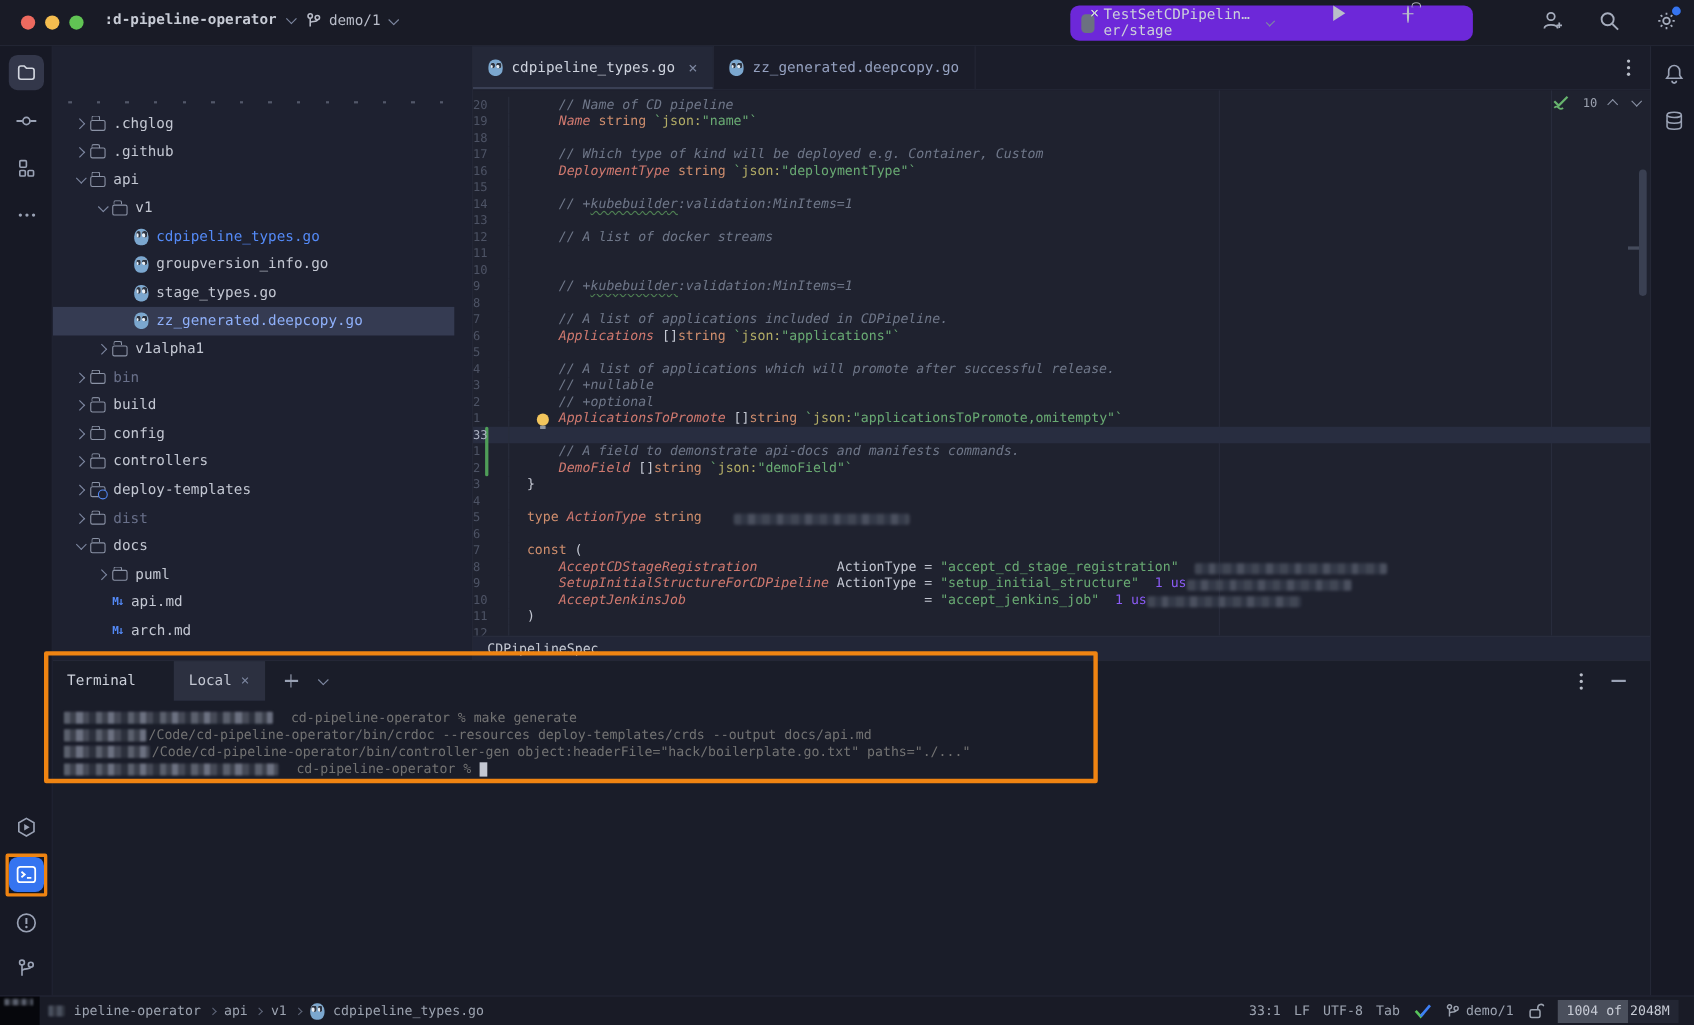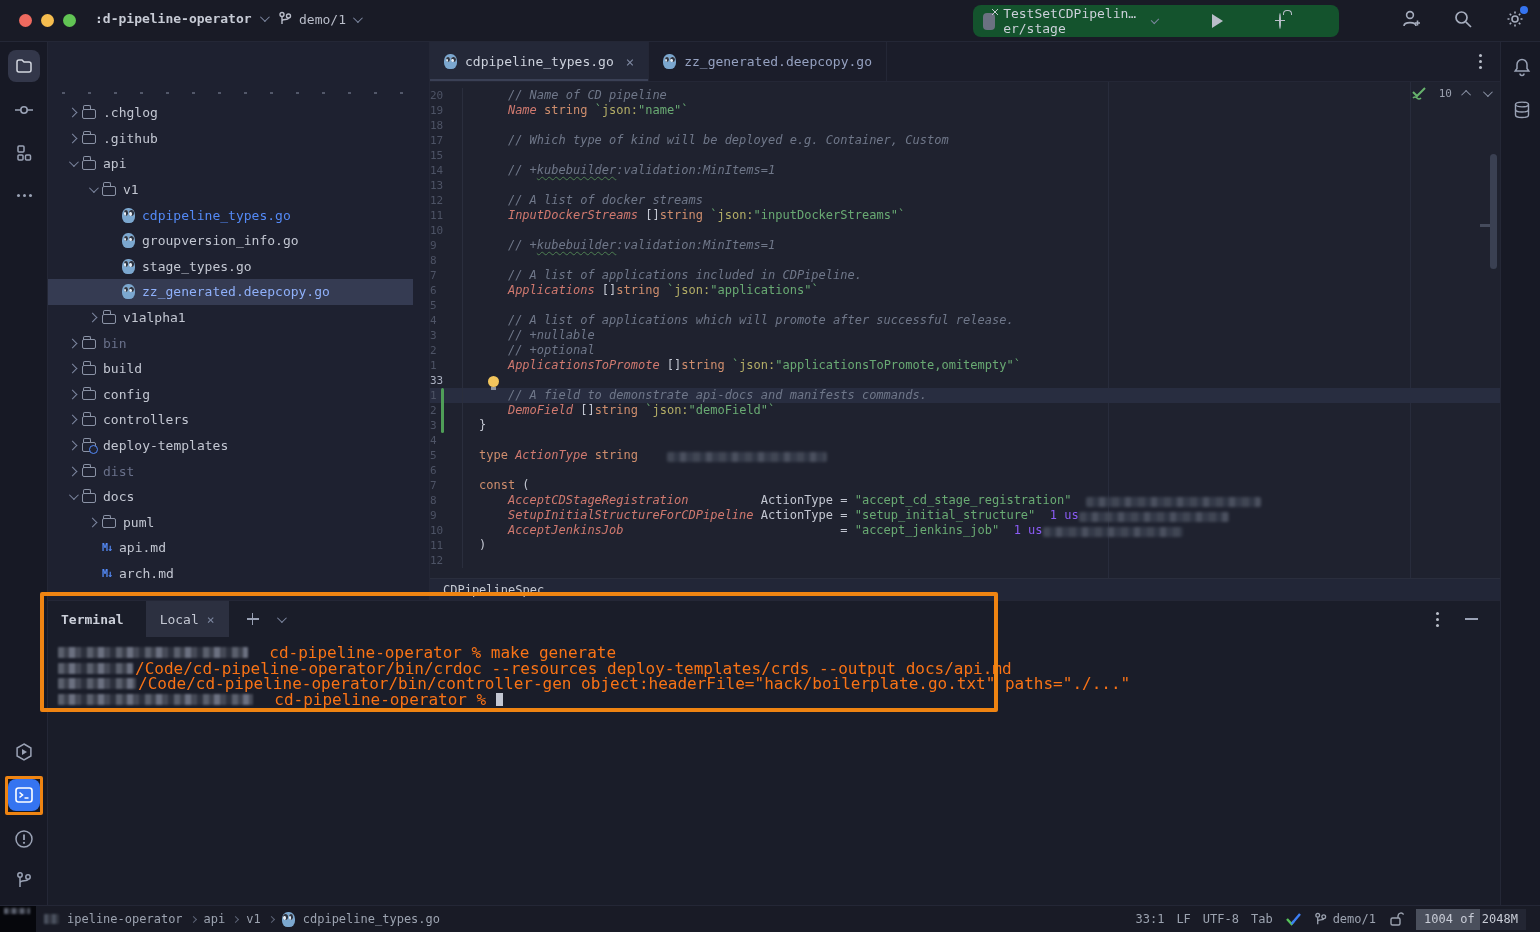--- a/index.html
+++ b/index.html
@@ -12,21 +12,21 @@
   
   #titlebar { position:absolute; left:0; top:0; width:1540px; height:42px; background:#191b26; border-bottom:1px solid #242736; }
   .tl { position:absolute; top:14px; width:13px; height:13px; border-radius:50%; }
   .tl.r { left:19px; background:#ee6a5f; } .tl.y { left:41px; background:#f5bd4f; } .tl.g { left:63px; background:#61c454; }
   #proj-sel { position:absolute; left:95px; top:11px; display:flex; align-items:center; gap:8px; color:#c7cbd5; font-weight:bold; }
   #branch-sel { position:absolute; left:278px; top:11px; display:flex; align-items:center; gap:7px; color:#b9bdc9; }
   .chev { display:inline-block; width:7px; height:7px; border-right:1.6px solid #7d87a0; border-bottom:1.6px solid #7d87a0; }
   .chev.down { transform:rotate(45deg) translateY(-2px); }
   .chev.right { transform:rotate(-45deg); }
   .chev.up { transform:rotate(-135deg) translateY(-2px); }
-  #run-widget { position:absolute; left:973px; top:5px; width:366px; height:32px; background:#14532d; border-radius:8px; display:flex; align-items:center; padding:0 10px; gap:28px; }
+  #run-widget { position:absolute; left:973px; top:5px; width:366px; height:32px; background:#6d28d9; border-radius:8px; display:flex; padding:0 10px; gap:28px; }
   #run-cfg { display:flex; align-items:center; gap:8px; cursor:default; }
   .gotest-ic { position:relative; width:17px; height:17px; background:#6b7181; border-radius:4px; }
   .gotest-ic::after { content:""; position:absolute; right:-3px; top:-4px; width:6px; height:6px;
      background:linear-gradient(45deg,transparent 42%,#c6cad4 42%,#c6cad4 58%,transparent 58%),linear-gradient(-45deg,transparent 42%,#c6cad4 42%,#c6cad4 58%,transparent 58%); }
   #run-cfg-label { color:#ccd0da; }
   .play-tri { width:0; height:0; border-left:11px solid #b9bec9; border-top:7px solid transparent; border-bottom:7px solid transparent; }
   .bug-ic { width:16px; height:16px; border:1.6px solid #b9bec9; border-radius:50% 50% 46% 46%; position:relative; }
   .bug-ic::before { content:""; position:absolute; left:-5px; right:-5px; top:6px; border-top:1.5px solid #b9bec9; }
   .bug-ic::after { content:""; position:absolute; left:3px; top:-4px; width:7px; height:4px; border:1.5px solid #b9bec9; border-bottom:none; border-radius:4px 4px 0 0; }
   .vdots { width:3px; height:3px; border-radius:50%; background:#b9bec9; box-shadow:0 -6px 0 #b9bec9, 0 6px 0 #b9bec9; }
@@ -95,29 +95,29 @@
   #insp-widget .chev { border-color:#8b93a6; }
   #scrollthumb { position:absolute; right:3px; top:72px; width:7px; height:115px; background:#3a4052; border-radius:4px; }
   #stripe-mark { position:absolute; right:10px; top:142px; width:10px; height:3px; background:#454b5c; }
   #sticky-footer { position:absolute; left:0; right:0; bottom:0; height:22px; background:#222637; border-top:1px solid #2a2e3d; display:flex; align-items:center; padding-left:13px; font-size:12px; color:#c6cad4; }
   
   #rightstripe { position:absolute; left:1500px; top:42px; width:40px; height:863px; background:#171925; border-left:1px solid #242736; }
   .rs-btn { position:absolute; left:8px; width:26px; height:26px; display:flex; align-items:center; justify-content:center; }
   
   #terminal { position:absolute; left:48px; top:600px; width:1452px; height:305px; background:#1a1d29; border-top:1px solid #242736; }
   #term-header { height:36px; display:flex; align-items:center; padding-left:13px; gap:4px; }
-  #term-title { font-weight:bold; color:#ccd0da; margin-right:18px; }
+  #term-title { font-weight:normal; color:#ccd0da; margin-right:30px; }
   #term-tab { height:36px; display:flex; align-items:center; gap:8px; background:#2c3040; padding:0 14px; color:#c3c7d2; }
   #term-tab .close { color:#7d87a0; font-size:13px; }
   .plus-ic { position:relative; width:12px; height:12px; margin:0 14px; }
   .plus-ic::before { content:""; position:absolute; left:0; right:0; top:5px; height:1.8px; background:#9aa2b5; }
   .plus-ic::after { content:""; position:absolute; top:0; bottom:0; left:5px; width:1.8px; background:#9aa2b5; }
   #term-header-right { margin-left:auto; display:flex; align-items:center; gap:26px; padding-right:22px; }
   .minim { width:13px; height:2px; background:#9aa2b5; }
-  #term-body { padding:8px 0 0 10px; font-size:16px; line-height:15.5px; color:#f97316; }
+  #term-body { padding:8px 0 0 10px; font-size:12px; line-height:15.5px; color:#737373; }
   .tline { white-space:pre; display:flex; align-items:center; }
   .px-redact { display:inline-block; height:11px; border-radius:1px; margin-right:2px;
      background:repeating-linear-gradient(90deg,#5a5f6c 0 6px,#3c404c 6px 11px,#6b7080 11px 17px,#454956 17px 23px,#2c303c 23px 29px); filter:blur(1px); }
   .t-cursor { display:inline-block; width:7px; height:13px; background:#c3c7d2; }
   
   .orange-box { position:absolute; border:4px solid #ef8412; border-radius:2px; pointer-events:none; z-index:60; }
   #obox-terminal { left:40px; top:592px; width:958px; height:120px; }
   #obox-termicon { left:5px; top:776px; width:38px; height:39px; border-width:3px; }
   
   #statusbar { position:absolute; left:0; top:905px; width:1540px; height:27px; background:#191b26; border-top:1px solid #242736; display:flex; align-items:center; font-size:12px; color:#9ca3b0; }
@@ -404,25 +404,26 @@
     <div id="code-area">
       <div class="vguide" style="left:678px"></div>
       <div class="vguide" style="left:980px"></div>
       <div id="curline"></div>
       <div id="changebar"></div>
       <div id="code-lines">
           <div class="cl"><span class="gut"><span class="ln">20</span></span><span class="lt"><span class="sg-p">    </span><span class="sg-c">// Name of CD pipeline</span></span></div>
           <div class="cl"><span class="gut"><span class="ln">19</span></span><span class="lt"><span class="sg-p">    </span><span class="sg-f">Name</span><span class="sg-p"> </span><span class="sg-k">string</span><span class="sg-p"> </span><span class="sg-s">`</span><span class="sg-t">json:</span><span class="sg-s">"name"`</span></span></div>
           <div class="cl"><span class="gut"><span class="ln">18</span></span><span class="lt"></span></div>
           <div class="cl"><span class="gut"><span class="ln">17</span></span><span class="lt"><span class="sg-p">    </span><span class="sg-c">// Which type of kind will be deployed e.g. Container, Custom</span></span></div>
+          <div class="cl"><span class="gut"><span class="ln">16</span></span><span class="lt"><span class="sg-p">    </span><span class="sg-f">DeploymentType</span><span class="sg-p"> </span><span class="sg-k">string</span><span class="sg-p"> </span><span class="sg-s">`</span><span class="sg-t">json:</span><span class="sg-s">"deploymentType"`</span></span></div>
           <div class="cl"><span class="gut"><span class="ln">15</span></span><span class="lt"></span></div>
           <div class="cl"><span class="gut"><span class="ln">14</span></span><span class="lt"><span class="sg-p">    </span><span class="sg-c">// +</span><span class="sg-u">kubebuilder</span><span class="sg-c">:validation:MinItems=1</span></span></div>
           <div class="cl"><span class="gut"><span class="ln">13</span></span><span class="lt"></span></div>
           <div class="cl"><span class="gut"><span class="ln">12</span></span><span class="lt"><span class="sg-p">    </span><span class="sg-c">// A list of docker streams</span></span></div>
-          <div class="cl"><span class="gut"><span class="ln">11</span></span><span class="lt"><span class="sg-p">    </span><span class="sg-f">InputDockerStreams</span><span class="sg-p"> []</span><span class="sg-k">string</span><span class="sg-p"> </span><span class="sg-s">`</span><span class="sg-t">json:</span><span class="sg-s">"inputDockerStreams"`</span></span></div>
+          <div class="cl"><span class="gut"><span class="ln">11</span></span></div>
           <div class="cl"><span class="gut"><span class="ln">10</span></span><span class="lt"></span></div>
           <div class="cl"><span class="gut"><span class="ln">9</span></span><span class="lt"><span class="sg-p">    </span><span class="sg-c">// +</span><span class="sg-u">kubebuilder</span><span class="sg-c">:validation:MinItems=1</span></span></div>
           <div class="cl"><span class="gut"><span class="ln">8</span></span><span class="lt"></span></div>
           <div class="cl"><span class="gut"><span class="ln">7</span></span><span class="lt"><span class="sg-p">    </span><span class="sg-c">// A list of applications included in CDPipeline.</span></span></div>
           <div class="cl"><span class="gut"><span class="ln">6</span></span><span class="lt"><span class="sg-p">    </span><span class="sg-f">Applications</span><span class="sg-p"> []</span><span class="sg-k">string</span><span class="sg-p"> </span><span class="sg-s">`</span><span class="sg-t">json:</span><span class="sg-s">"applications"`</span></span></div>
           <div class="cl"><span class="gut"><span class="ln">5</span></span><span class="lt"></span></div>
           <div class="cl"><span class="gut"><span class="ln">4</span></span><span class="lt"><span class="sg-p">    </span><span class="sg-c">// A list of applications which will promote after successful release.</span></span></div>
           <div class="cl"><span class="gut"><span class="ln">3</span></span><span class="lt"><span class="sg-p">    </span><span class="sg-c">// +nullable</span></span></div>
           <div class="cl"><span class="gut"><span class="ln">2</span></span><span class="lt"><span class="sg-p">    </span><span class="sg-c">// +optional</span></span></div>
           <div class="cl"><span class="gut"><span class="ln">1</span></span><span class="lt"><span class="sg-p">    </span><span class="sg-f">ApplicationsToPromote</span><span class="sg-p"> []</span><span class="sg-k">string</span><span class="sg-p"> </span><span class="sg-s">`</span><span class="sg-t">json:</span><span class="sg-s">"applicationsToPromote,omitempty"`</span></span></div>

